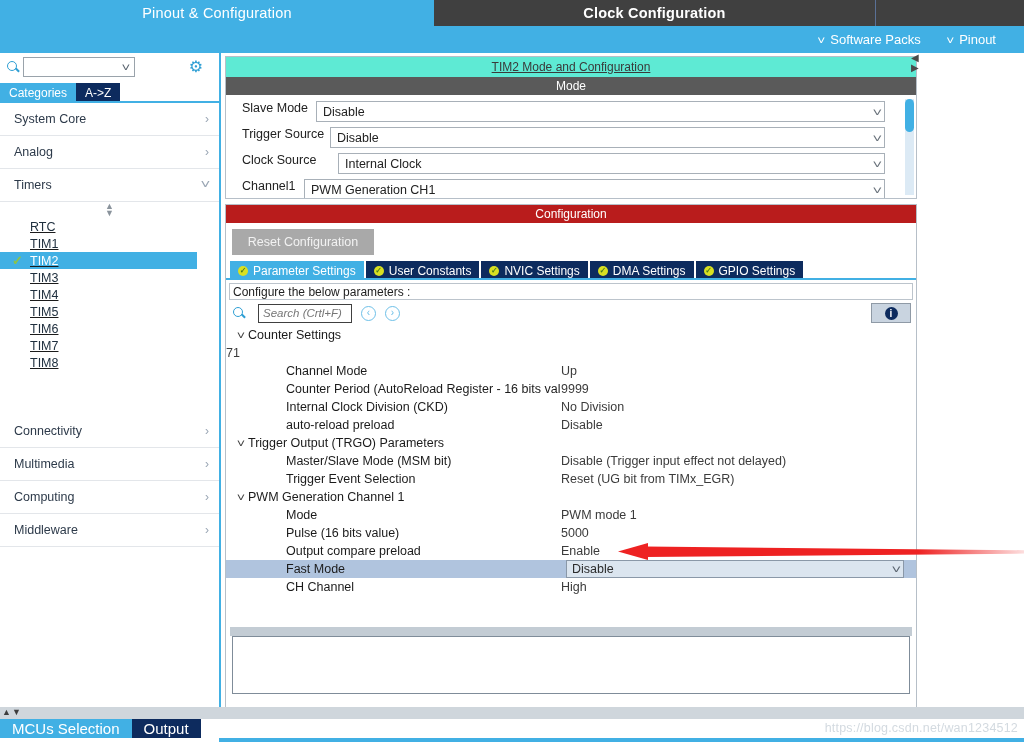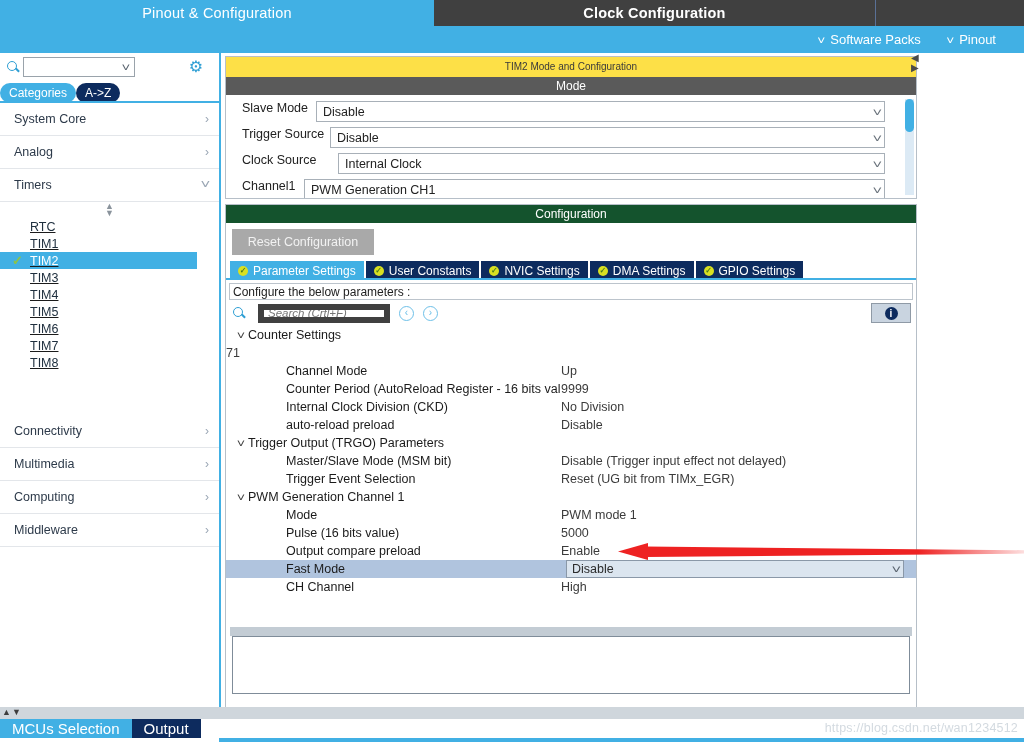--- a/index.html
+++ b/index.html
@@ -67,21 +67,21 @@
   }
   .combo-arrow { color: #5b6570; font-size: 10px; transform: scaleX(1.5); }
   .gear {
     margin-left: auto; margin-right: 8px; width: 18px; height: 18px;
     color: #2f9fd4; font-size: 16px; line-height: 18px; text-align: center;
   }
 
   .cat-tabs { height: 22px; display: flex; align-items: flex-end; position: relative; }
   .cat-tab {
     height: 20px; padding: 0 9px; display: flex; align-items: center;
-    color: #ffffff; font-size: 12px; border-radius: 10px;
+    color: #ffffff; font-size: 12px;
   }
   .cat-tab.active { background: #41b0e4; }
   .cat-tab.inactive { background: #0d2b5e; }
   .cat-underline {
     position: absolute; left: 0; bottom: 0; width: 219px; height: 2px; background: #41b0e4;
   }
 
   .cat-list { padding: 0; }
   .cat-row {
     height: 33px; display: flex; align-items: center; padding: 0 10px 0 14px;
@@ -116,21 +116,21 @@
     position: absolute; left: 221px; top: 53px; width: 803px; height: 660px;
     background: #ffffff;
   }
 
   .mode-wrap {
     position: absolute; left: 4px; top: 3px; width: 692px; height: 143px;
     border: 1px solid #b6bfc8; background: #fff;
   }
   .panel-title {
     height: 20px; line-height: 20px; text-align: center;
-    font-size: 10px; color: #3a3a3a; background: #fde047;
+    font-size: 12px; color: #3a3a3a; background: #5eead4; text-decoration: underline;
   }
   .panel-header {
     height: 18px; line-height: 18px; text-align: center; color: #ffffff;
     background: #5a5a5a; font-size: 12px;
   }
   .mode-body { position: relative; padding: 6px 0 0 0; height: 103px; overflow: hidden; }
   .mode-row {
     display: flex; align-items: flex-start; height: 26px; padding-left: 16px;
   }
   .mode-label { font-size: 12.5px; color: #222; white-space: nowrap; }
@@ -155,21 +155,21 @@
     color: #4a4a4a; font-size: 10px; line-height: 10px;
   }
 
   
   .cfg-wrap {
     position: absolute; left: 4px; top: 151px; width: 692px; height: 505px;
     border: 1px solid #b6bfc8; background: #fff;
   }
   .cfg-header {
     height: 18px; line-height: 18px; text-align: center; color: #ffffff;
-    background: #14532d; font-size: 12px;
+    background: #b91c1c; font-size: 12px;
   }
   .reset-row { height: 38px; display: flex; align-items: center; padding-left: 6px; }
   .reset-btn {
     height: 26px; min-width: 142px; background: #a9a9a9; color: #f2f2f2;
     border: none; display: flex; align-items: center; justify-content: center;
     font-size: 12.5px; font-family: "Liberation Sans", sans-serif;
   }
 
   .tabs-row { height: 19px; display: flex; align-items: flex-end; padding-left: 4px; position: relative; }
   .ctab {
@@ -190,21 +190,21 @@
   .cfg-note {
     margin: 3px 3px 0 3px; height: 17px; line-height: 17px; padding-left: 3px;
     border: 1px solid #bcc4cc; font-size: 12px; color: #222; background: #fff;
   }
 
   .searchbar {
     height: 26px; display: flex; align-items: center; gap: 9px; padding-left: 6px;
     position: relative;
   }
   .param-search {
-    width: 132px; height: 19px; border: 6px solid #404040; background: #fff;
+    width: 94px; height: 19px; border: 1px solid #404040; background: #fff;
     font-size: 11.5px; font-style: italic; color: #9aa0a6; padding-left: 4px;
     font-family: "Liberation Sans", sans-serif;
   }
   .circ-btn {
     width: 15px; height: 15px; border-radius: 50%; border: 1.4px solid #6ec0e8;
     color: #6ec0e8; font-size: 10px; line-height: 12px; text-align: center;
     display: flex; align-items: center; justify-content: center;
   }
   .info-btn {
     position: absolute; right: 5px; top: 3px; width: 40px; height: 20px;

